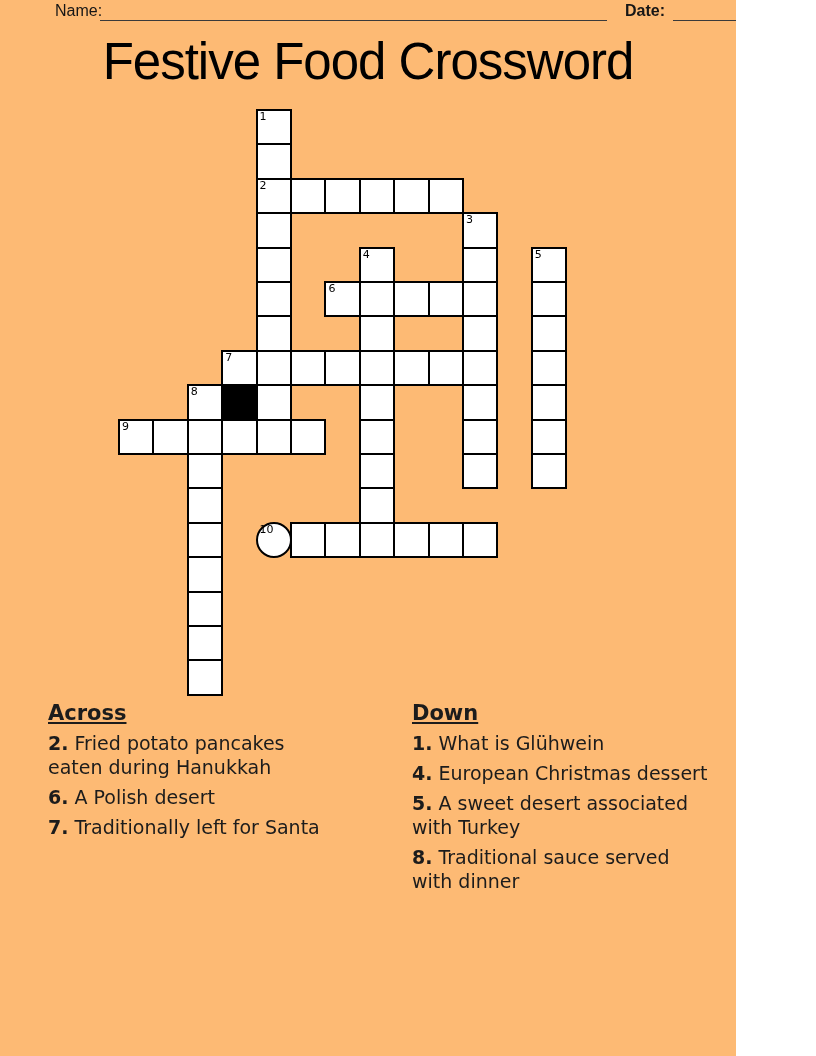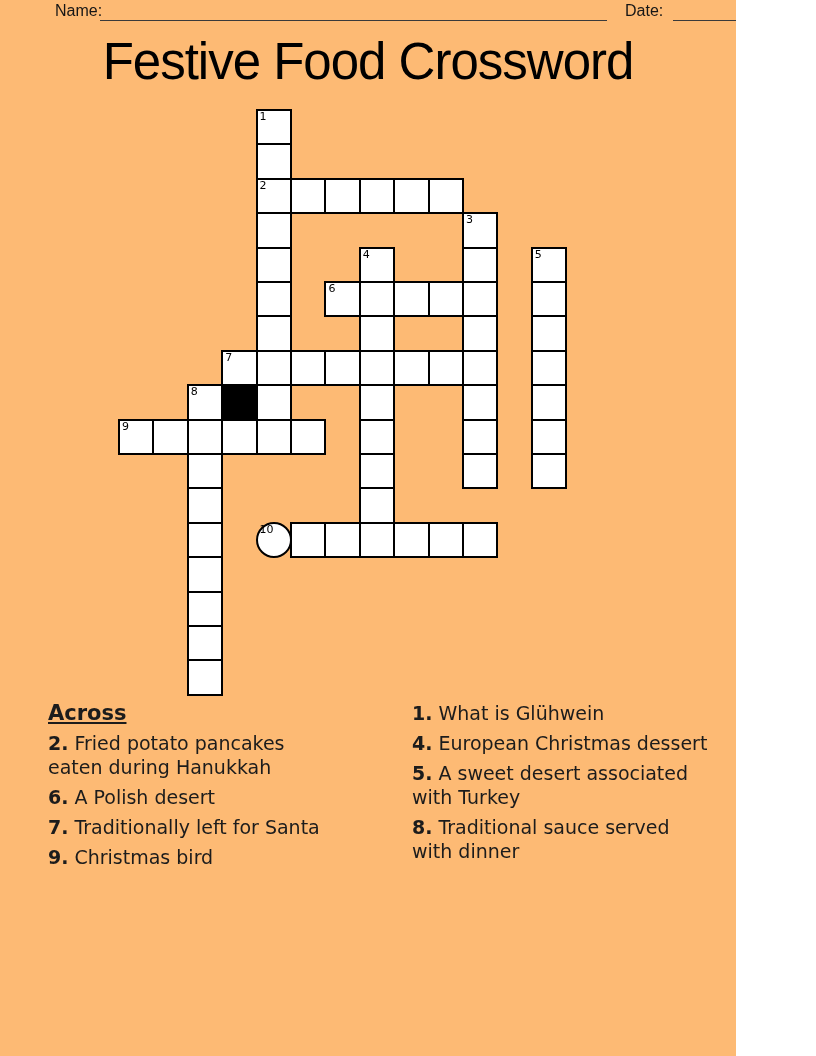--- a/index.html
+++ b/index.html
@@ -6,21 +6,21 @@
   .page{
     position:relative;width:736px;height:1056px;background:#fdba74;color:#000;
     font-family:"DejaVu Sans",sans-serif;overflow:hidden;
   }
   
   .top-label{
     position:absolute;top:1px;font-family:"Liberation Sans",sans-serif;
     font-size:16px;line-height:20px;color:#161616;
   }
   .name-label{left:55px;}
-  .date-label{left:625px;}
+  .date-label{left:625px;font-weight:bold;}
   .rule{position:absolute;top:20px;border-top:1.6px solid #3a3a3a;height:0;}
   .name-rule{left:100px;width:507px;}
   .date-rule{left:673px;width:67px;}
   
   .title{
     position:absolute;top:33px;left:0;width:100%;text-align:center;
     font-family:"Liberation Sans",sans-serif;font-size:51px;line-height:58px;
     letter-spacing:-1px;color:#000;font-weight:normal;margin:0;
   }
   
@@ -147,24 +147,24 @@
       <div class="cell" style="left: 344px; top: 412.8px; width: 36.4px; height: 36.4px;"></div>
       <div class="cell black" style="left: 103.2px; top: 275.2px; width: 36.4px; height: 36.4px;"></div>
     </div>
 
   <div class="clues clues-across">
     <h2>Across</h2>
     <div class="clue"><span class="cnum">2.</span><span class="ctext">Fried potato pancakes
 eaten during Hanukkah</span></div>
     <div class="clue"><span class="cnum">6.</span><span class="ctext">A Polish desert</span></div>
     <div class="clue"><span class="cnum">7.</span><span class="ctext">Traditionally left for Santa</span></div>
-    <div class="clue"><span class="cnum">9.</span><span class="ctext">Christmas bird</span></div>
   </div>
 
   <div class="clues clues-down">
+    <h2>Down</h2>
     <div class="clue"><span class="cnum">1.</span><span class="ctext">What is Glühwein</span></div>
     <div class="clue"><span class="cnum">4.</span><span class="ctext">European Christmas dessert</span></div>
     <div class="clue"><span class="cnum">5.</span><span class="ctext">A sweet desert associated
 with Turkey</span></div>
     <div class="clue"><span class="cnum">8.</span><span class="ctext">Traditional sauce served
 with dinner</span></div>
   </div>
 
 </div>
 

